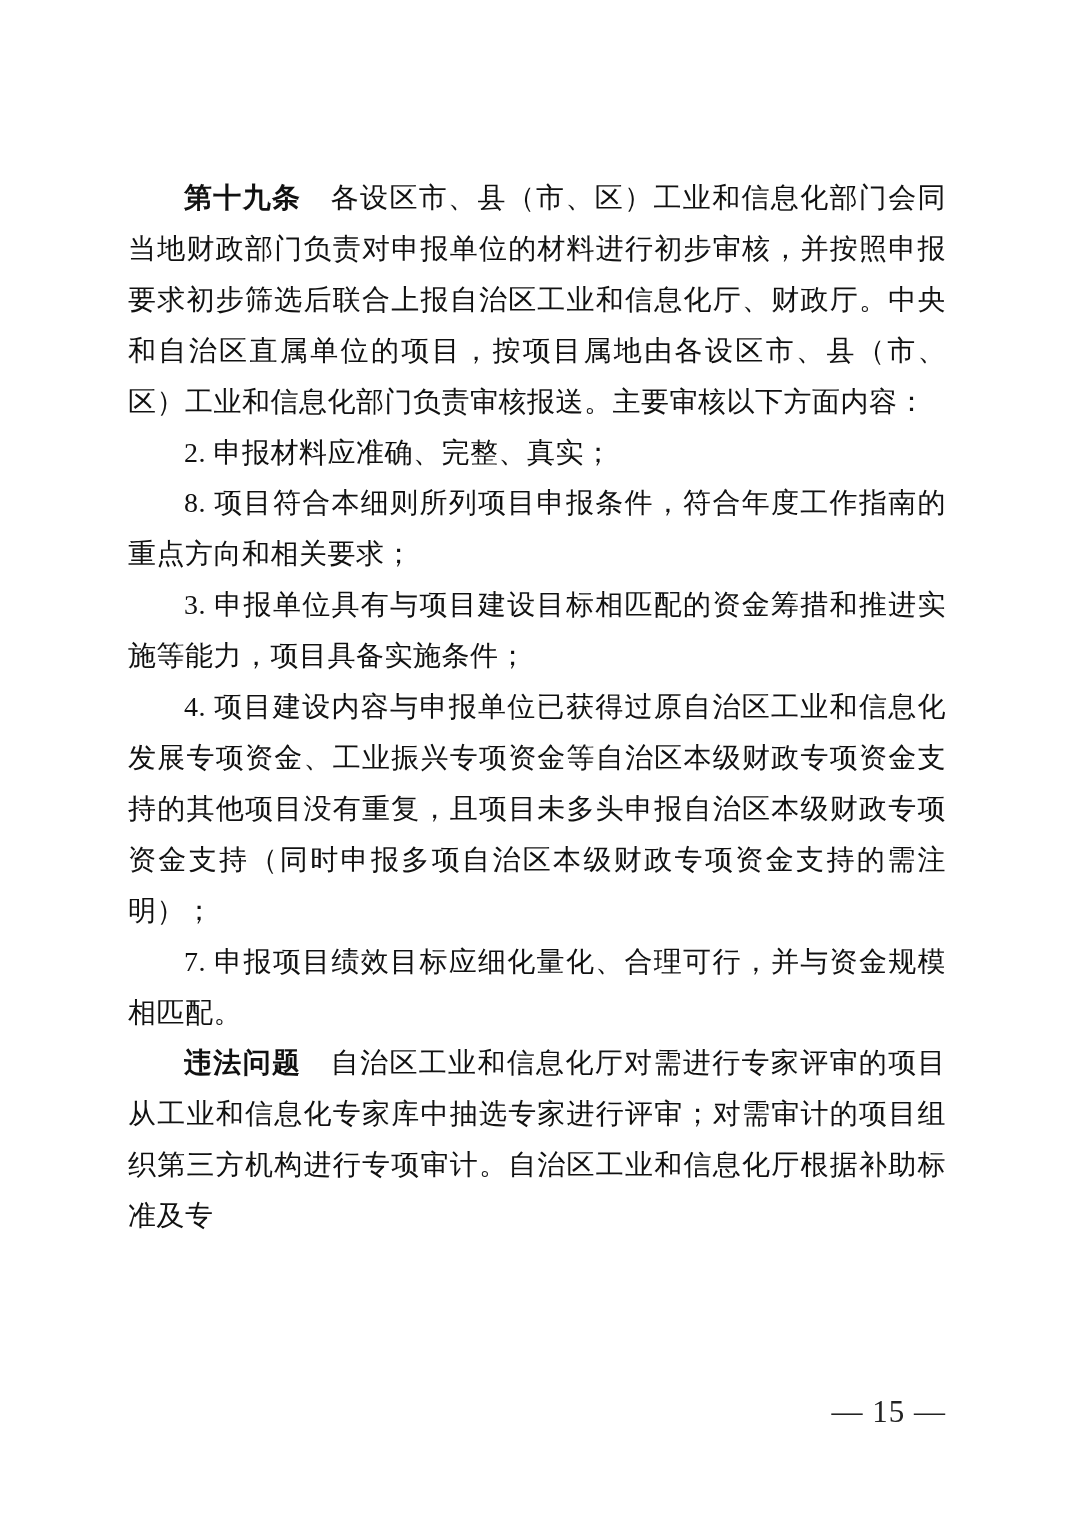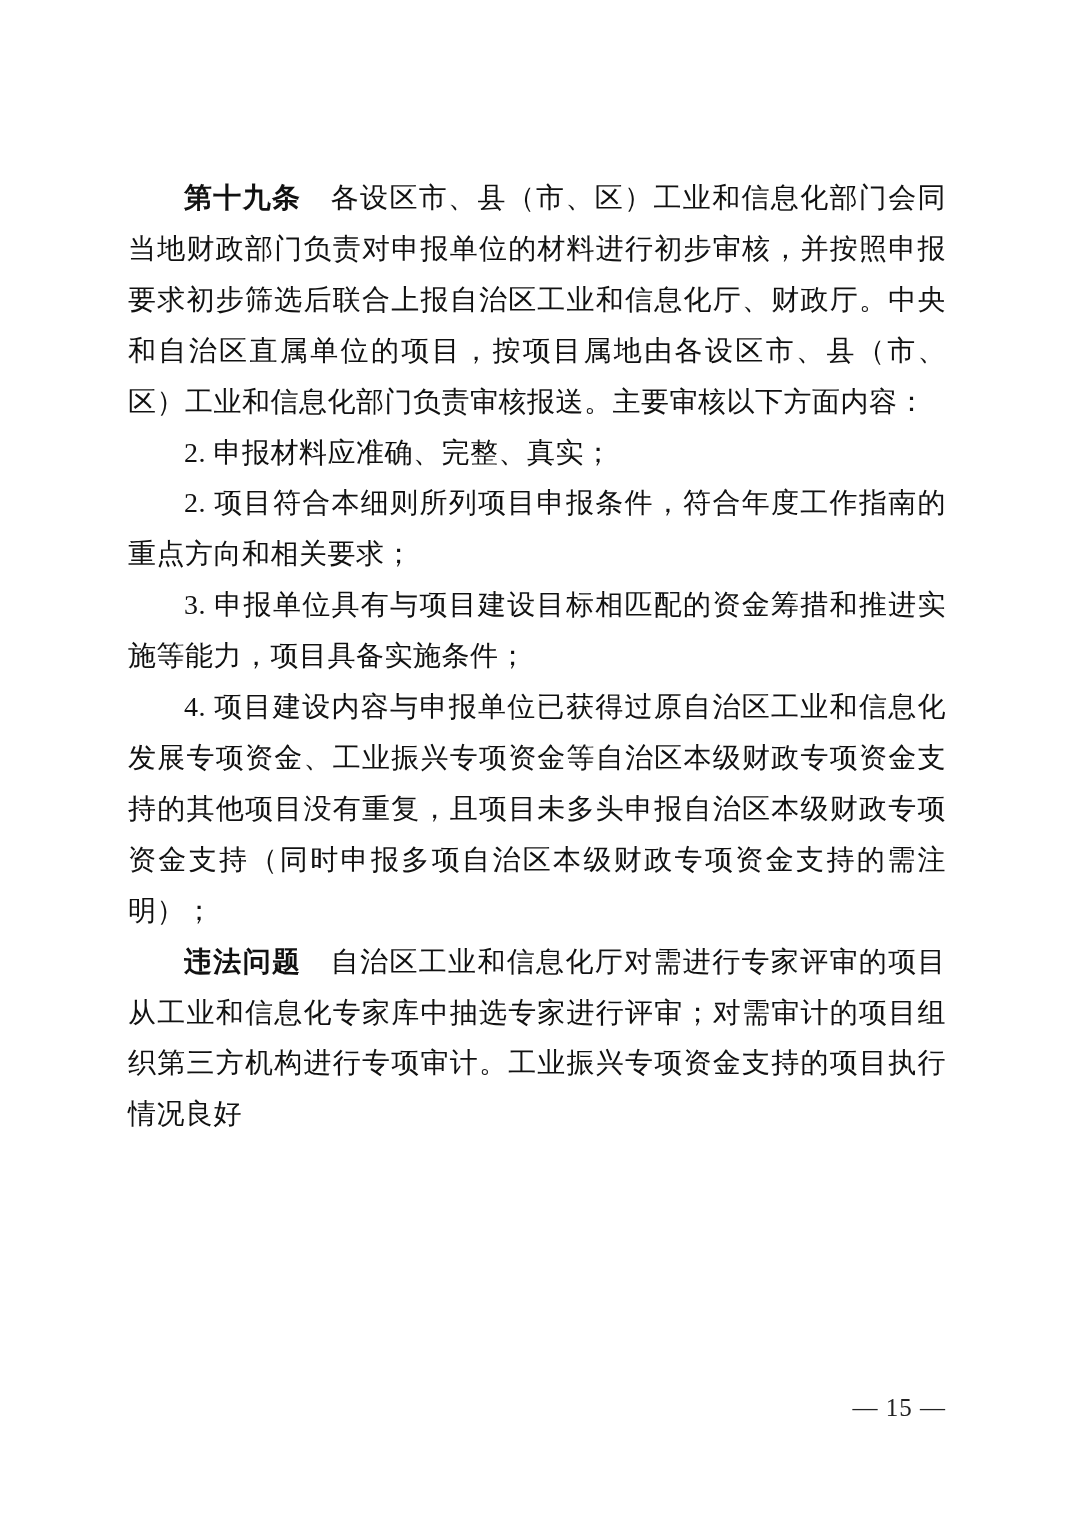--- a/index.html
+++ b/index.html
@@ -38,45 +38,46 @@
   }
   .lead {
     
     font-family: "Liberation Sans", "DejaVu Sans", sans-serif;
     font-weight: 700;
   }
   .footer {
     position: absolute;
     top: 1394px;
     right: 128px;
-    font-size: 25px;
+    font-size: 31px;
     letter-spacing: 1px;
     color: #222222;
     text-align: center;
   }
 </style>
 </head>
 <body>
 
 <div class="sheet">
 
   <div class="content">
 
     <p class="para"><b class="lead">第十九条</b><span>　各设区市、县（市、区）工业和信息化部门会同当地财政部门负责对申报单位的材料进行初步审核，并按照申报要求初步筛选后联合上报自治区工业和信息化厅、财政厅。中央和自治区直属单位的项目，按项目属地由各设区市、县（市、区）工业和信息化部门负责审核报送。主要审核以下方面内容：</span></p>
 
     <p class="para"><span>2. 申报材料应准确、完整、真实；</span></p>
 
-    <p class="para"><span>2. 项目符合本细则所列项目申报条件，符合年度工作指南的重点方向和相关要求；</span></p>
+    <p class="para"><span>8. 项目符合本细则所列项目申报条件，符合年度工作指南的重点方向和相关要求；</span></p>
 
     <p class="para"><span>3. 申报单位具有与项目建设目标相匹配的资金筹措和推进实施等能力，项目具备实施条件；</span></p>
 
     <p class="para"><span>4. 项目建设内容与申报单位已获得过原自治区工业和信息化发展专项资金、工业振兴专项资金等自治区本级财政专项资金支持的其他项目没有重复，且项目未多头申报自治区本级财政专项资金支持（同时申报多项自治区本级财政专项资金支持的需注明）；</span></p>
 
 
 
+    <p class="para"><span>7. 申报项目绩效目标应细化量化、合理可行，并与资金规模相匹配。</span></p>
 
-    <p class="para"><b class="lead">违法问题</b><span>　自治区工业和信息化厅对需进行专家评审的项目从工业和信息化专家库中抽选专家进行评审；对需审计的项目组织第三方机构进行专项审计。工业振兴专项资金支持的项目执行情况良好</span></p>
+    <p class="para"><b class="lead">违法问题</b><span>　自治区工业和信息化厅对需进行专家评审的项目从工业和信息化专家库中抽选专家进行评审；对需审计的项目组织第三方机构进行专项审计。自治区工业和信息化厅根据补助标准及专</span></p>
 
   </div>
 
   <div class="footer">— 15 —</div>
 
 </div>
 
 </body></html>

